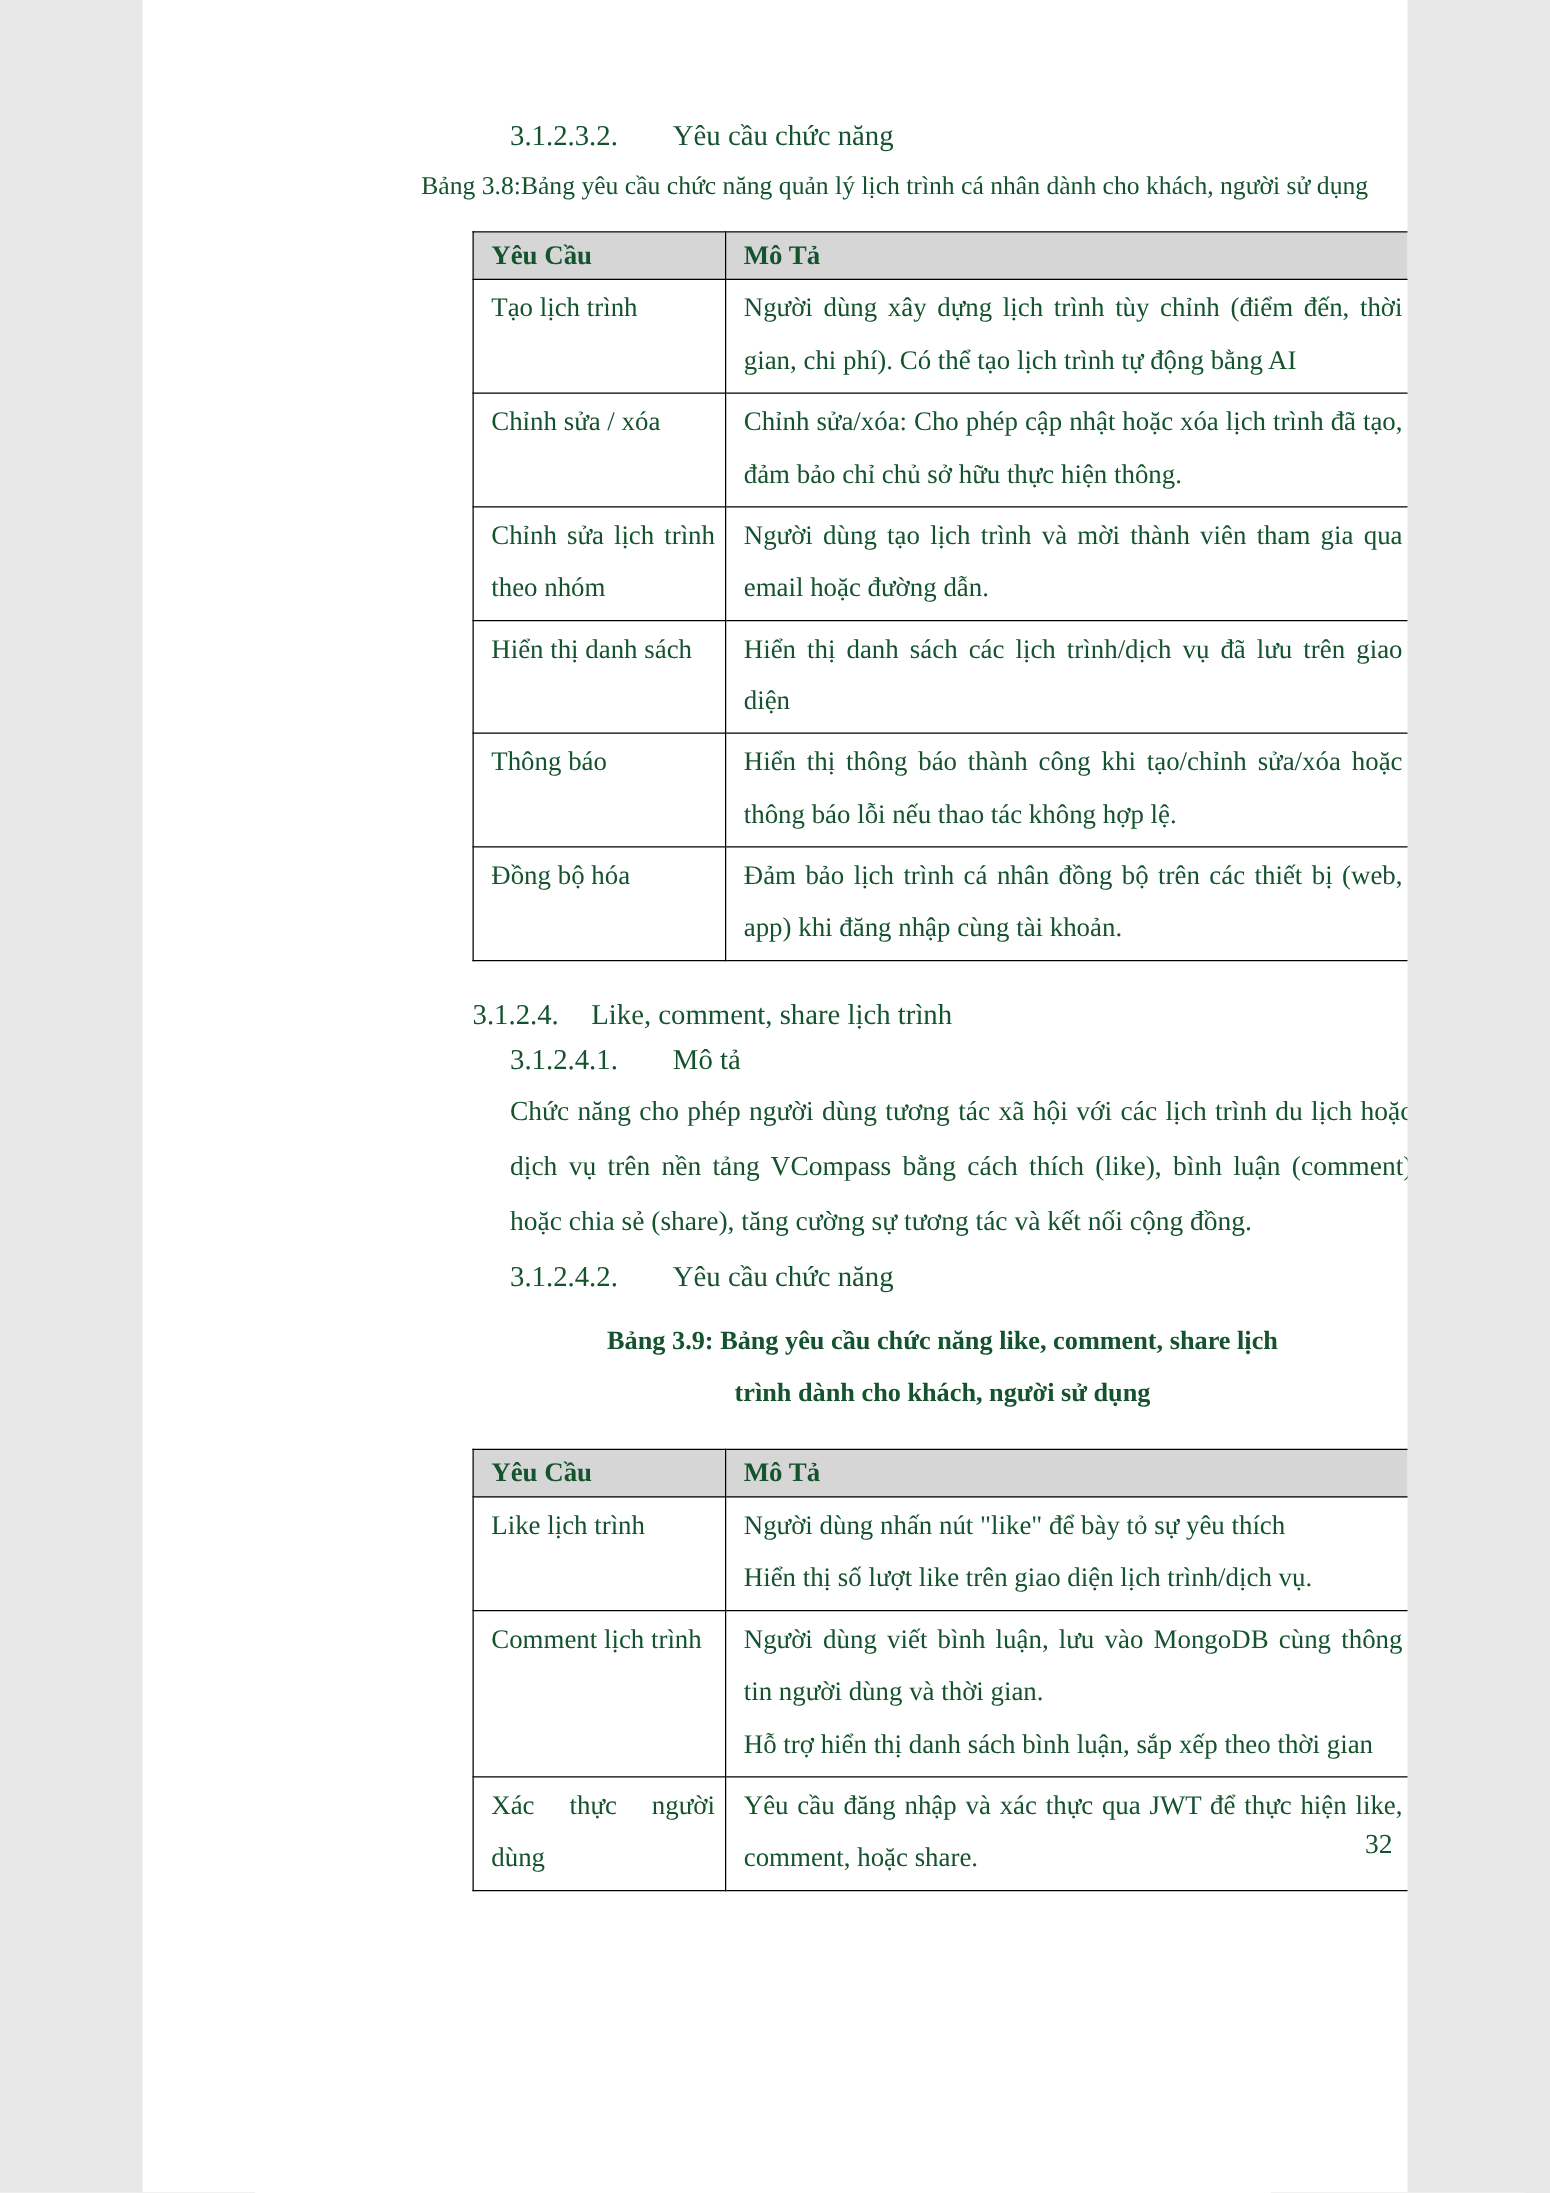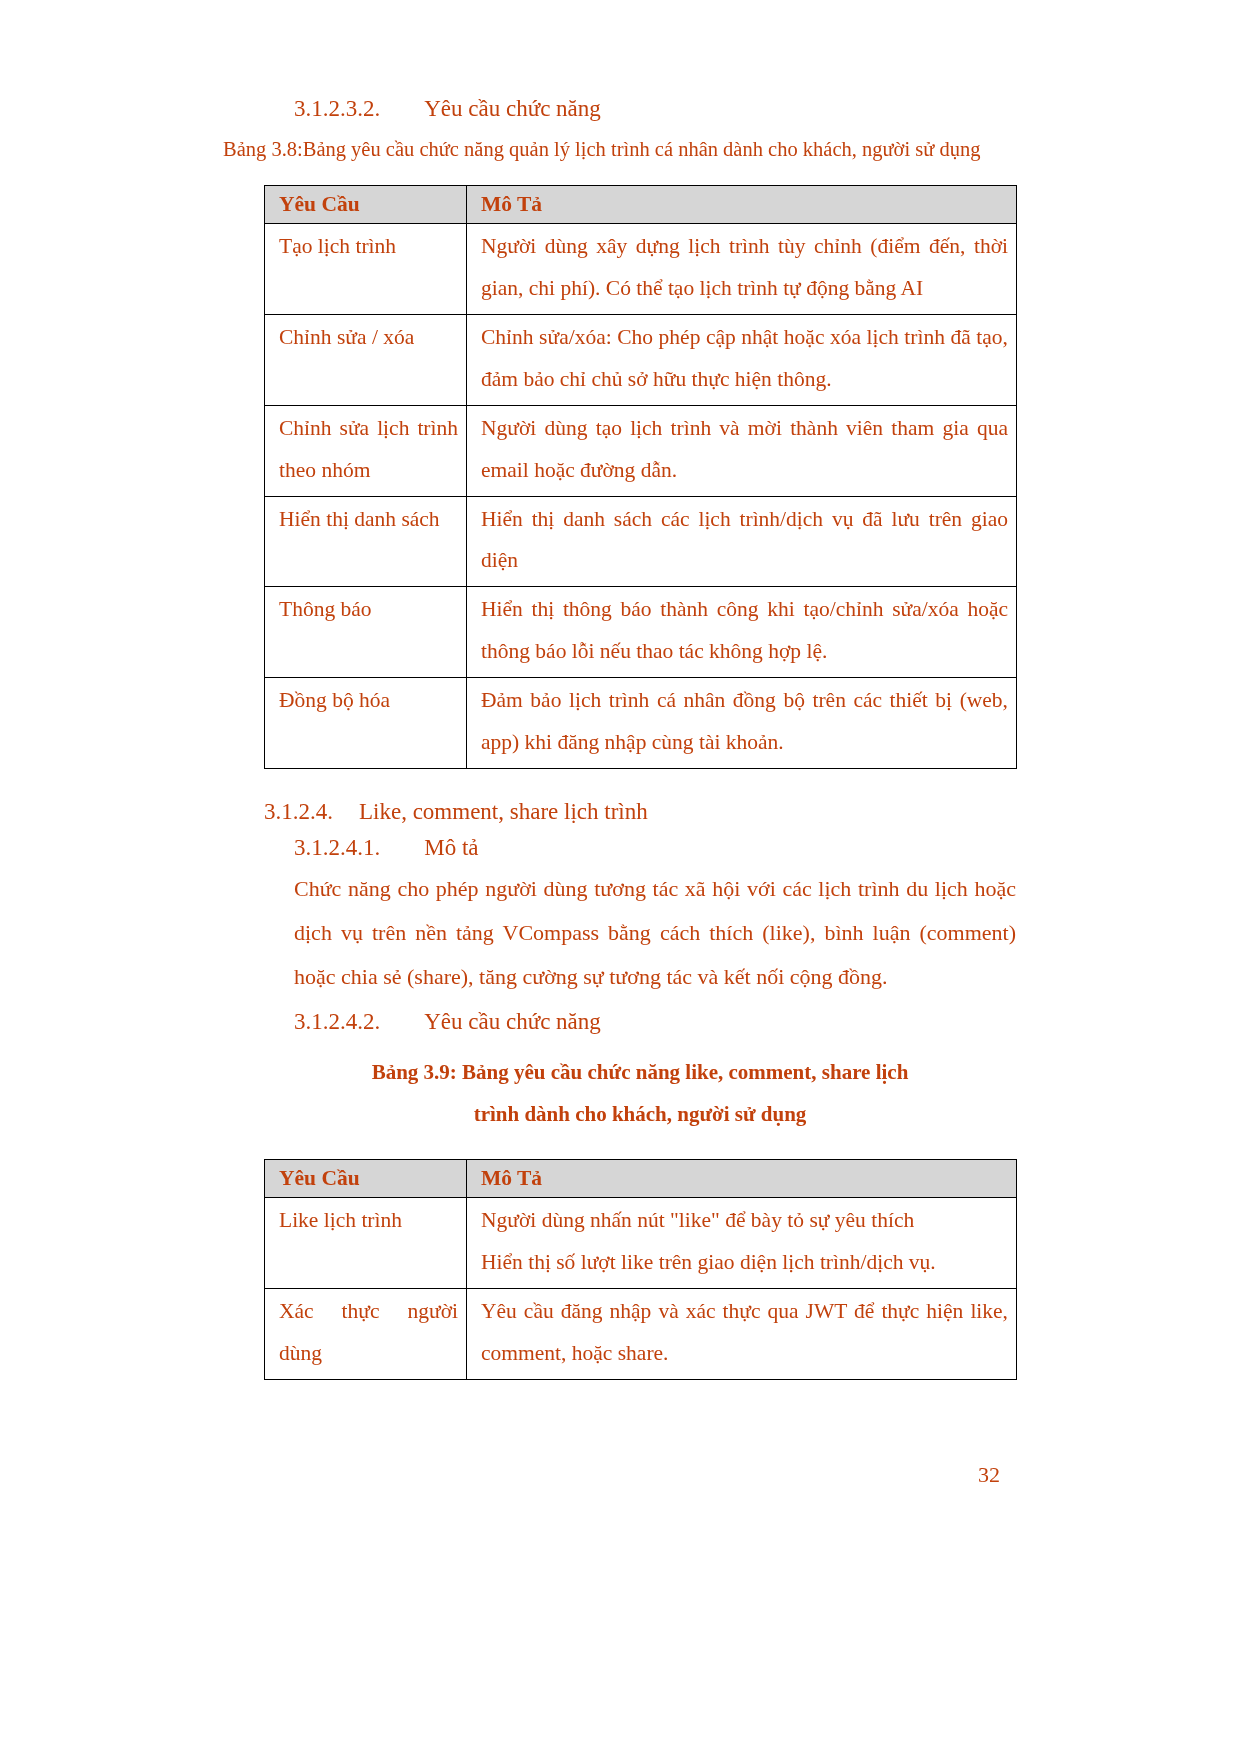--- a/index.html
+++ b/index.html
@@ -1,24 +1,24 @@
 <!DOCTYPE html>
 <html><head>
 <meta charset="utf-8">
 <style>
   * { margin: 0; padding: 0; box-sizing: border-box; }
   html, body { background: #e8e8e8; }
   .page {
     position: relative;
-    width: 1240px;
+    width: 1012px;
     height: 1754px;
     margin: 0 auto;
     background: #ffffff;
     font-family: "Liberation Serif", "DejaVu Serif", serif;
-    color: #c2410c;
+    color: #14532d;
     overflow: hidden;
   }
   .content {
     position: absolute;
     top: 96px;
     left: 264px;
     width: 752px;
   }
   .h-sub {
     font-size: 23px;
@@ -158,20 +158,25 @@
           <th class="c2">Mô Tả</th>
         </tr>
       </thead>
       <tbody>
         <tr>
           <td class="c1">Like lịch trình</td>
           <td class="c2">Người dùng nhấn nút "like" để bày tỏ sự yêu thích
 Hiển thị số lượt like trên giao diện lịch trình/dịch vụ.</td>
         </tr>
         <tr>
+          <td class="c1">Comment lịch trình</td>
+          <td class="c2">Người dùng viết bình luận, lưu vào MongoDB cùng thông tin người dùng và thời gian.
+Hỗ trợ hiển thị danh sách bình luận, sắp xếp theo thời gian</td>
+        </tr>
+        <tr>
           <td class="c1">Xác thực người dùng</td>
           <td class="c2">Yêu cầu đăng nhập và xác thực qua JWT để thực hiện like, comment, hoặc share.</td>
         </tr>
       </tbody>
     </table>
 
   </div>
 
   <div class="page-number">32</div>
 </div>

